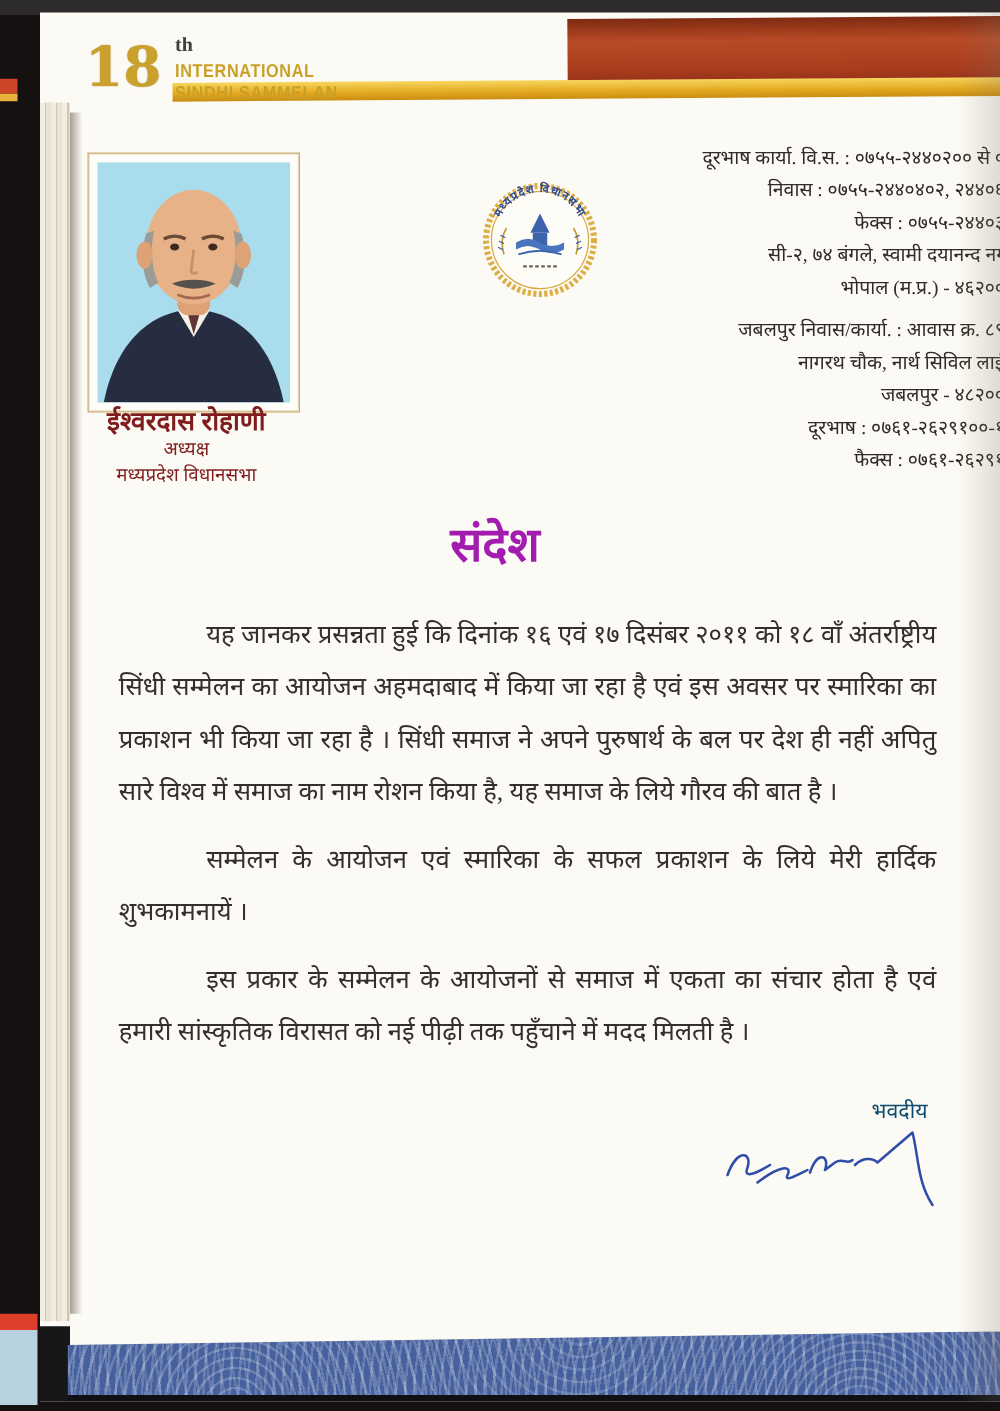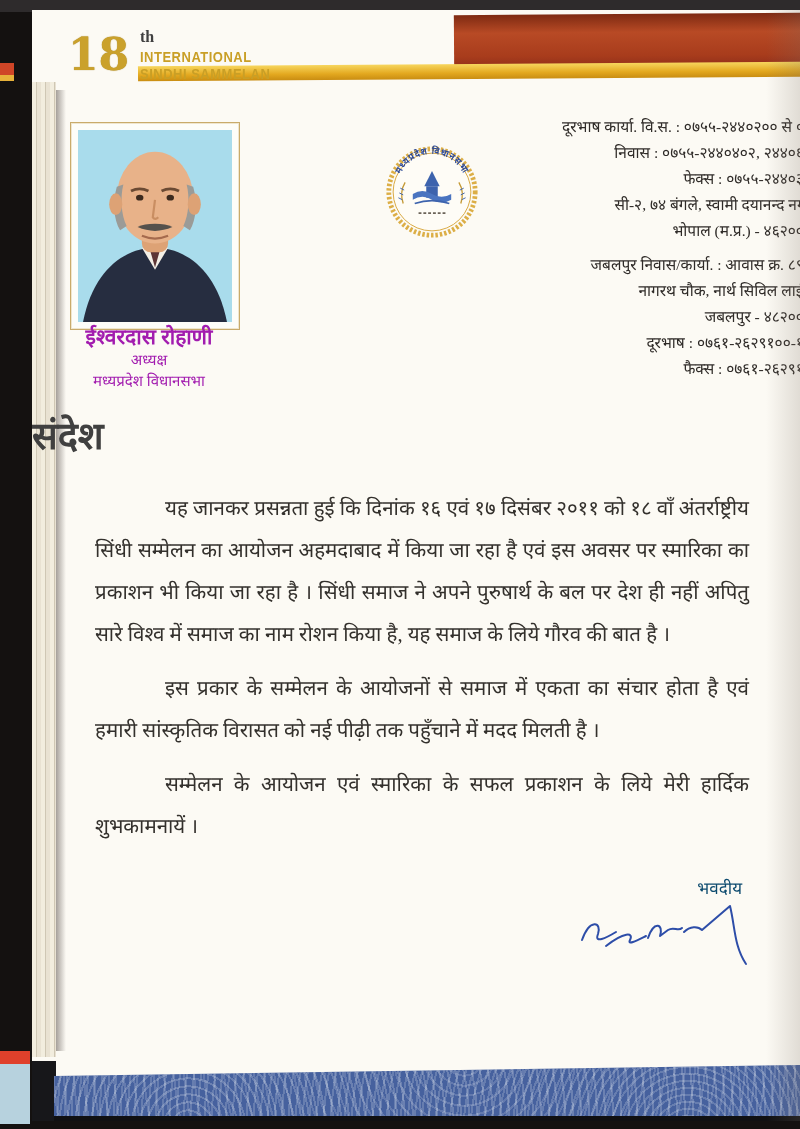--- a/index.html
+++ b/index.html
@@ -61,40 +61,40 @@
     letter-spacing:.5px;transform:scaleY(1.15);transform-origin:top left;
   }
 
   
   .photo-frame{
     position:absolute;left:38px;top:112px;width:154px;height:192px;
     background:#fdfdf9;border:1px solid #c9ab6b;
     box-shadow:0 0 0 1px #efe6cf inset;padding:7px;
   }
   .photo{width:100%;height:100%;background:#a9dcec;overflow:hidden;}
-  .profile-text{position:absolute;left:12px;top:314px;width:210px;text-align:center;color:#a21caf;}
+  .profile-text{position:absolute;left:12px;top:314px;width:210px;text-align:center;color:#7f1d1d;}
   .profile-name{font-size:21px;font-weight:bold;line-height:26px;}
   .profile-designation{font-size:15px;line-height:21px;}
   .profile-org{font-size:15px;line-height:20px;}
 
   
   .seal{position:absolute;left:352px;top:134px;width:96px;height:96px;}
 
   
   .contacts{
     position:absolute;right:-12px;top:104px;width:420px;text-align:right;
     font-size:15.5px;color:#2f2b28;
   }
   .contact-block{line-height:26px;}
   .contact-block + .contact-block{margin-top:8px;}
 
   
   .heading{
-    position:absolute;left:0;right:40px;top:398px;text-align:left;
-    font-size:38px;font-weight:bold;color:#404040;
+    position:absolute;left:0;right:40px;top:398px;text-align:center;
+    font-size:38px;font-weight:bold;color:#a21caf;
   }
   .letter-body{
     position:absolute;left:63px;top:477px;width:654px;
     font-size:20.5px;line-height:42px;color:#33302c;text-align:justify;
   }
   .letter-body p{margin:0 0 12px 0;text-indent:70px;}
 
   .closing{position:absolute;top:868px;right:28px;width:230px;text-align:right;color:#0c4a6e;}
   .valediction{font-size:17px;line-height:22px;padding-right:30px;}
   .signature{width:200px;height:70px;margin:-2px 0 -14px 18px;}
@@ -218,22 +218,22 @@
       <div>जबलपुर - ४८२००१</div>
       <div>दूरभाष : ०७६१-२६२९१००-१०</div>
       <div>फैक्स : ०७६१-२६२९११</div>
     </div>
   </div>
 
   <div class="heading">संदेश</div>
 
   <div class="letter-body">
     <p>यह जानकर प्रसन्नता हुई कि दिनांक १६ एवं १७ दिसंबर २०११ को १८ वाँ अंतर्राष्ट्रीय सिंधी सम्मेलन का आयोजन अहमदाबाद में किया जा रहा है एवं इस अवसर पर स्मारिका का प्रकाशन भी किया जा रहा है । सिंधी समाज ने अपने पुरुषार्थ के बल पर देश ही नहीं अपितु सारे विश्व में समाज का नाम रोशन किया है, यह समाज के लिये गौरव की बात है ।</p>
+    <p>सम्मेलन के आयोजन एवं स्मारिका के सफल प्रकाशन के लिये मेरी हार्दिक शुभकामनायें ।</p>
     <p>इस प्रकार के सम्मेलन के आयोजनों से समाज में एकता का संचार होता है एवं हमारी सांस्कृतिक विरासत को नई पीढ़ी तक पहुँचाने में मदद मिलती है ।</p>
-    <p>सम्मेलन के आयोजन एवं स्मारिका के सफल प्रकाशन के लिये मेरी हार्दिक शुभकामनायें ।</p>
   </div>
 
   <div class="closing">
     <div class="valediction">भवदीय</div>
     <svg class="signature" viewBox="0 0 200 70">
       <path d="M10 42 C18 20 30 24 26 36 C22 46 34 40 44 34 M34 48 C52 34 62 34 58 42 C55 48 66 42 74 38 M76 40 C82 22 92 26 88 38 L96 32 C102 28 106 34 110 30 M112 34 C118 28 126 28 130 32 L158 8 C163 28 162 48 174 66" fill="none" stroke="#2d4da8" stroke-width="2" stroke-linecap="round" stroke-linejoin="round"></path>
     </svg>
   </div>
 
   <div class="bottom-black-left"></div>

